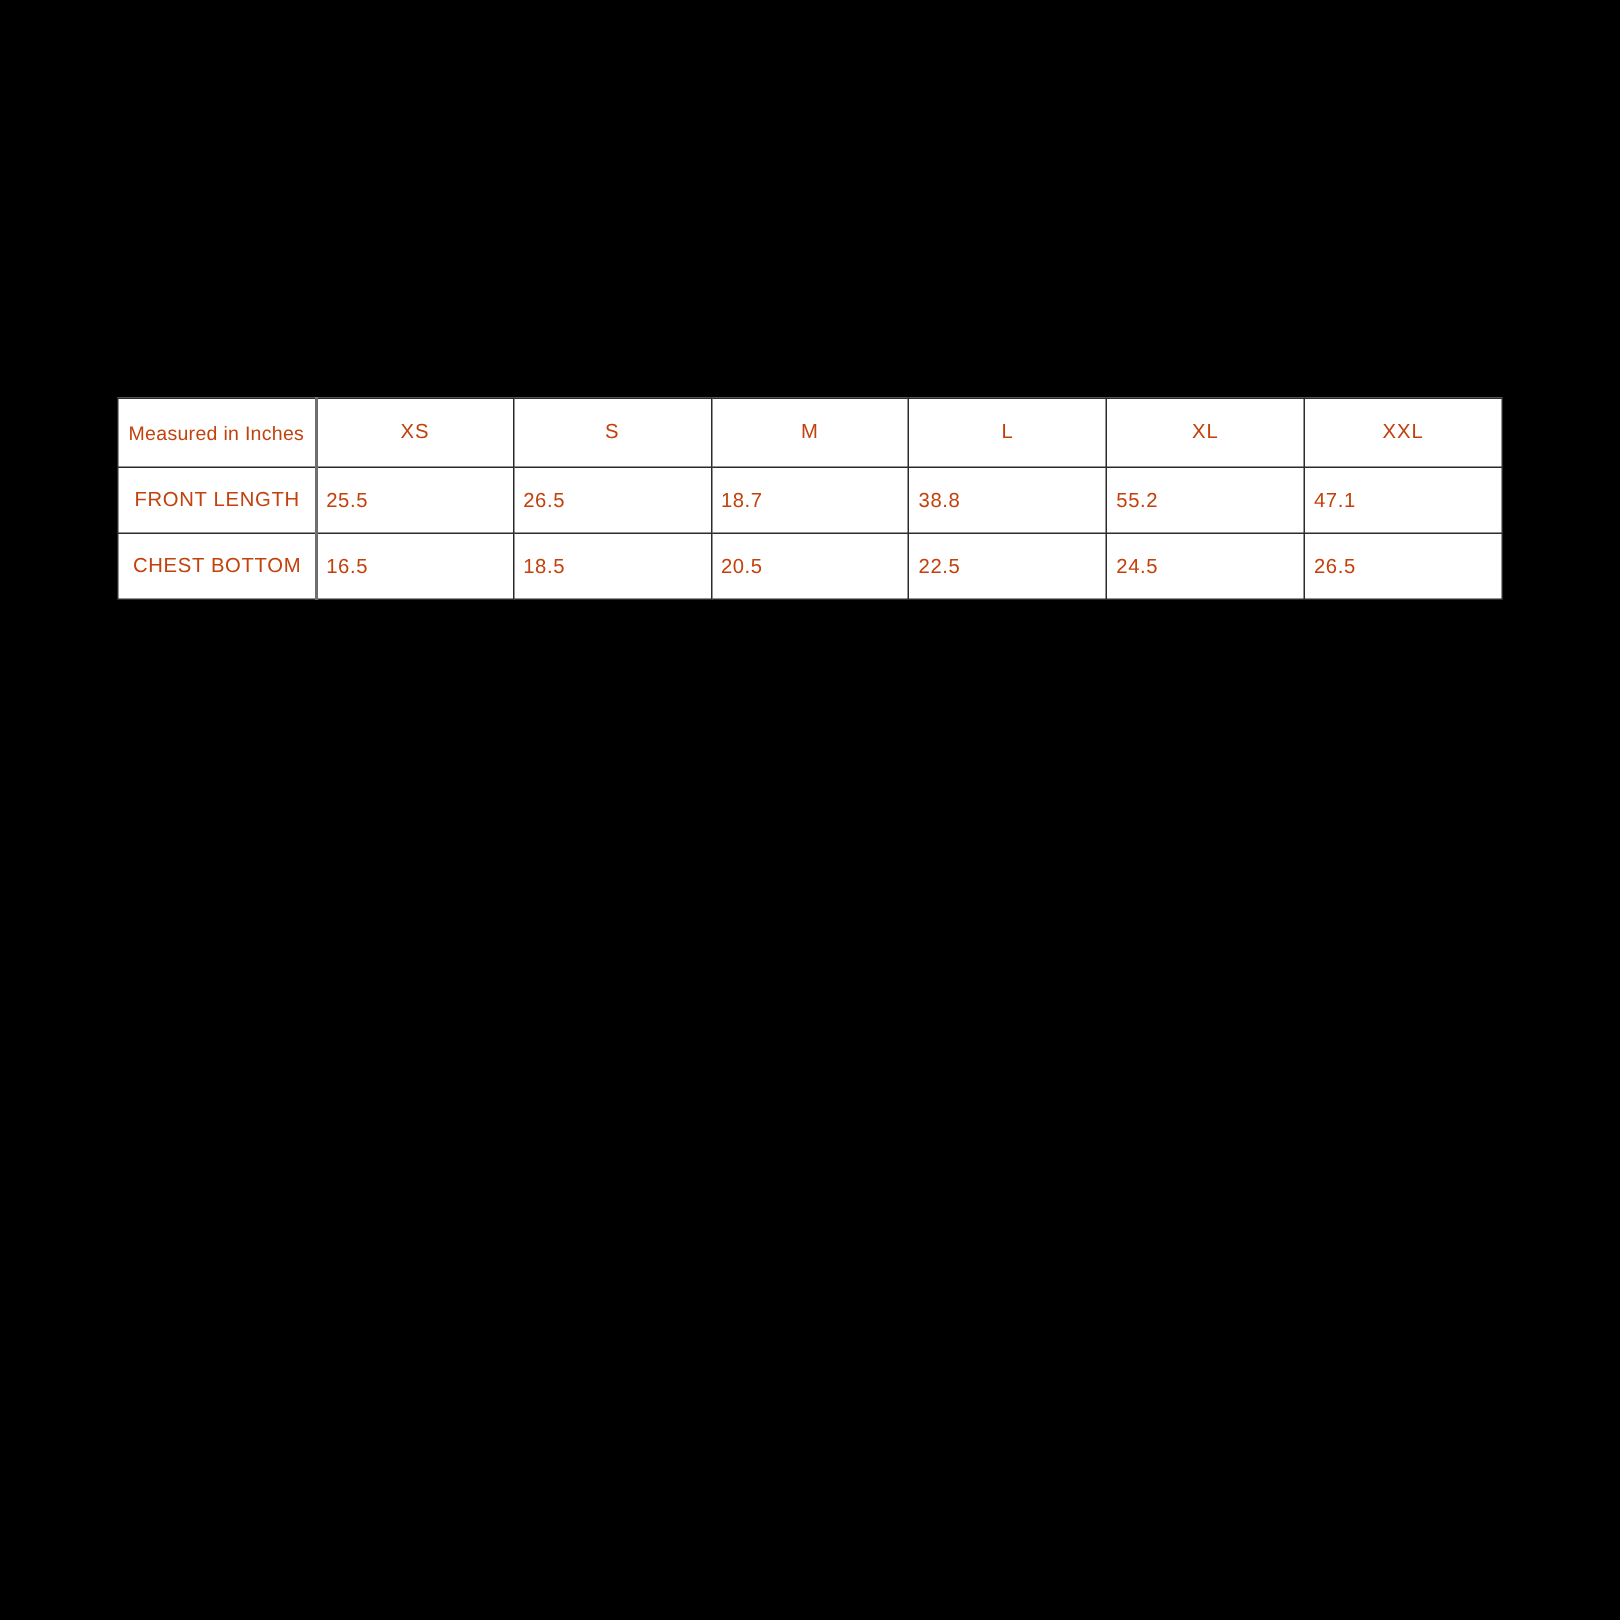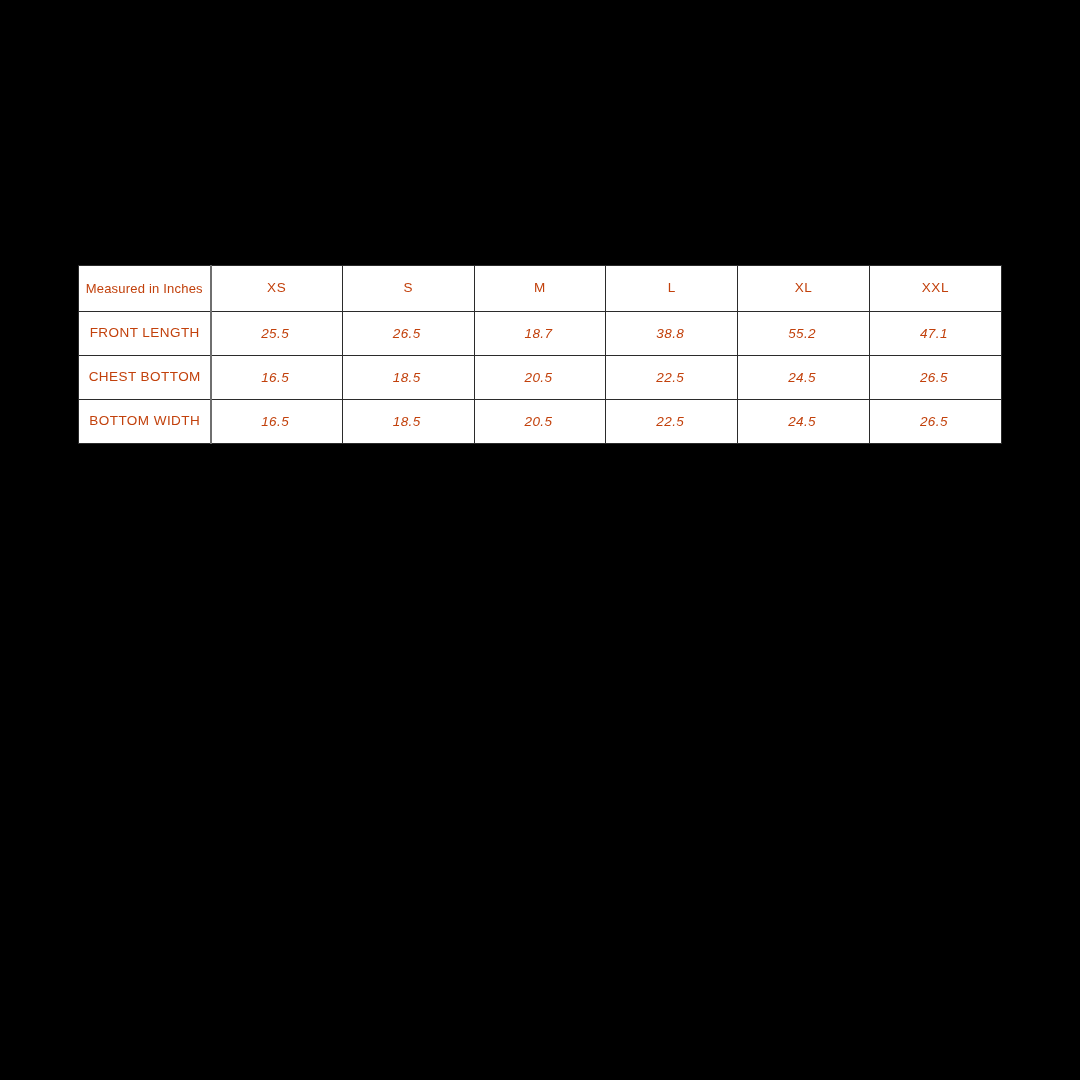--- a/index.html
+++ b/index.html
@@ -63,24 +63,23 @@
 
   
   table.size-chart tbody tr { height: 44px; }
   table.size-chart td.row-label {
     text-align: center;
     padding: 4px 8px 4px 9px;
     line-height: 1.38;
     letter-spacing: 0.45px;
   }
   table.size-chart td.value-cell {
-    text-align: center;
+    text-align: left;
     padding: 4px 9px 4px 6px;
     letter-spacing: 0.4px;
-    font-style: italic;
   }
 
   
   table.size-chart .label-col-edge {
     border-right: 2px solid #6f6f6f;
   }
 </style>
 </head>
 <body style="background: rgb(0, 0, 0);">
 
@@ -118,24 +117,15 @@
       </tr>
       <tr>
         <td class="row-label label-col-edge">CHEST BOTTOM</td>
         <td class="value-cell">16.5</td>
         <td class="value-cell">18.5</td>
         <td class="value-cell">20.5</td>
         <td class="value-cell">22.5</td>
         <td class="value-cell">24.5</td>
         <td class="value-cell">26.5</td>
       </tr>
-      <tr>
-        <td class="row-label label-col-edge">BOTTOM WIDTH</td>
-        <td class="value-cell">16.5</td>
-        <td class="value-cell">18.5</td>
-        <td class="value-cell">20.5</td>
-        <td class="value-cell">22.5</td>
-        <td class="value-cell">24.5</td>
-        <td class="value-cell">26.5</td>
-      </tr>
     </tbody>
   </table>
 </div>
 
 </body></html>

